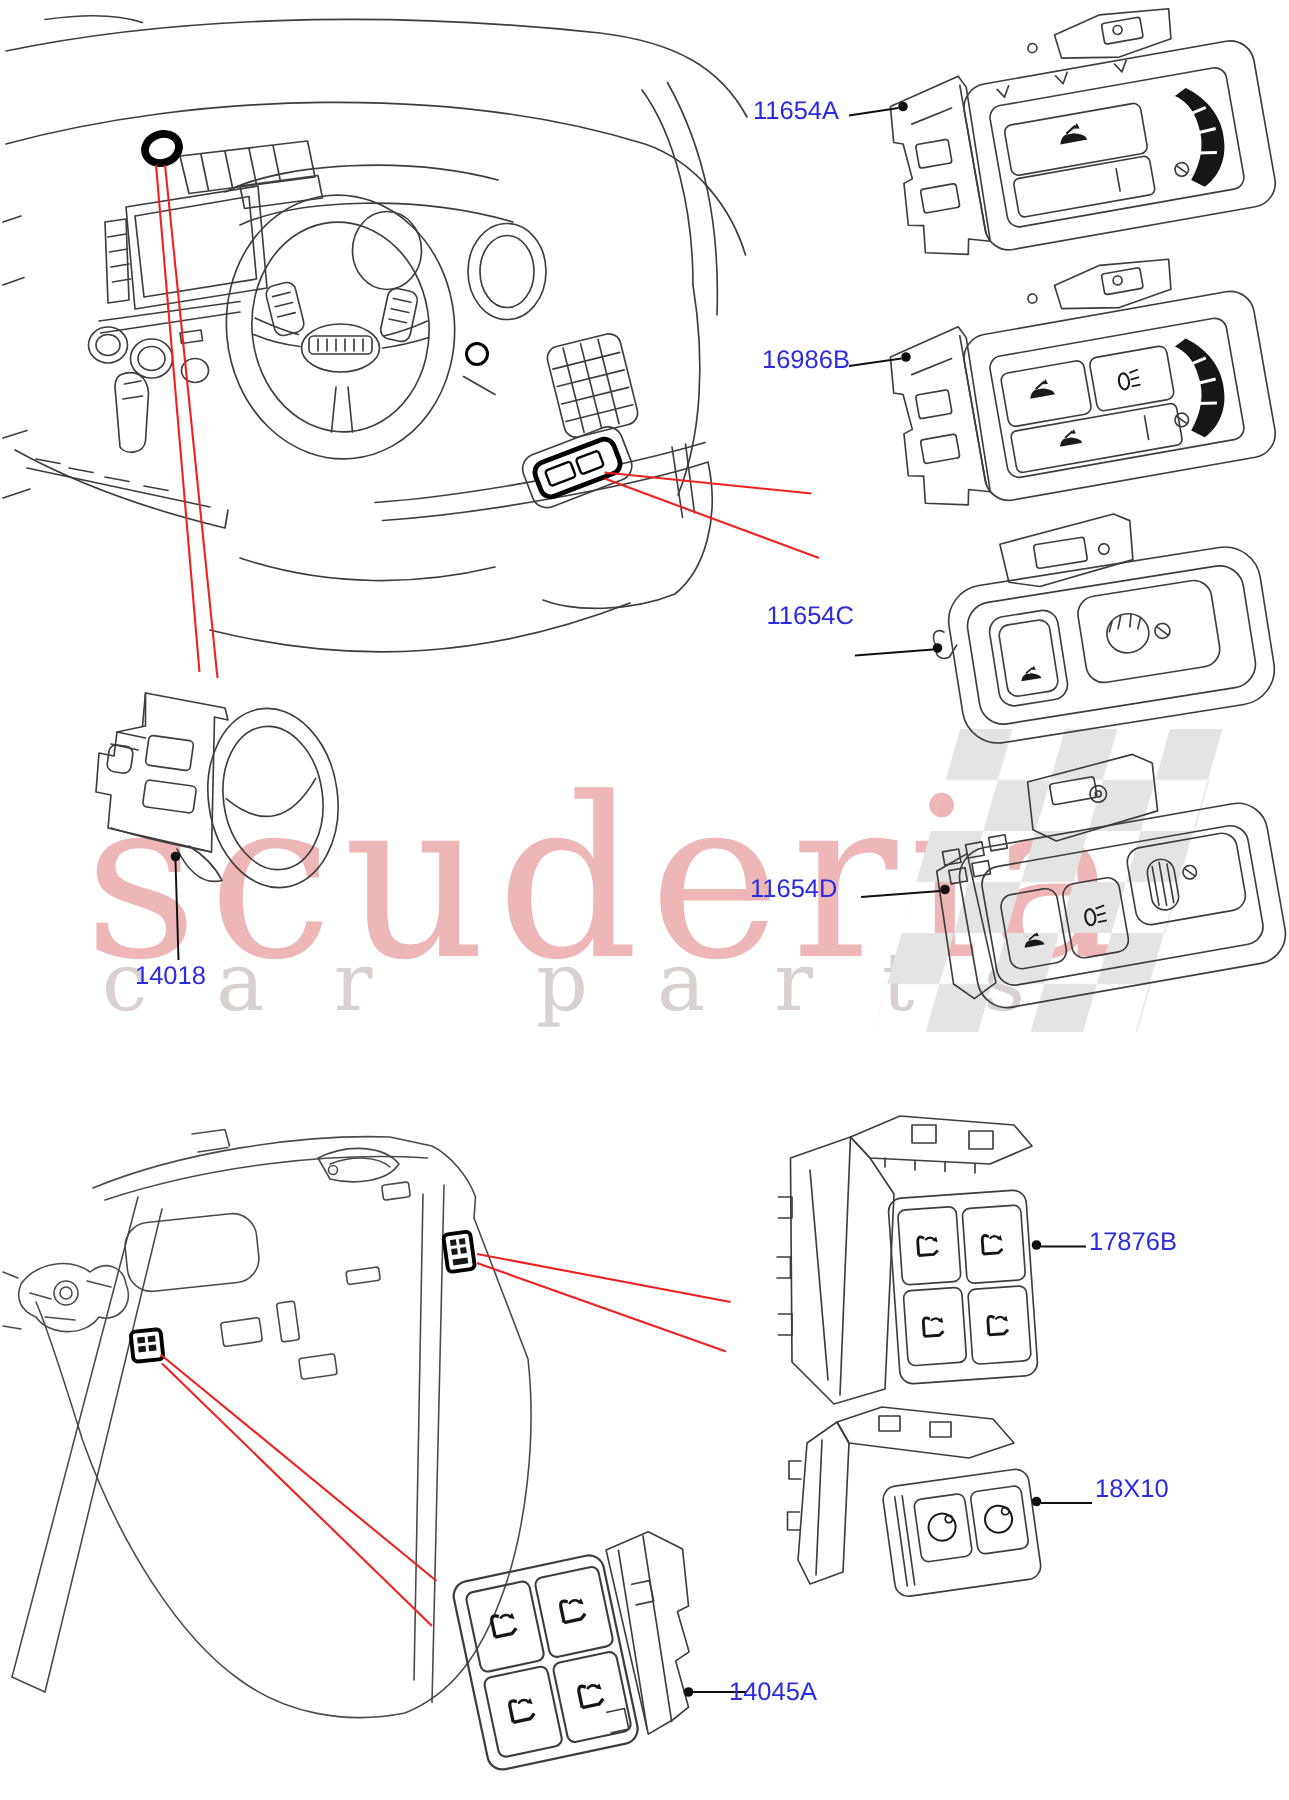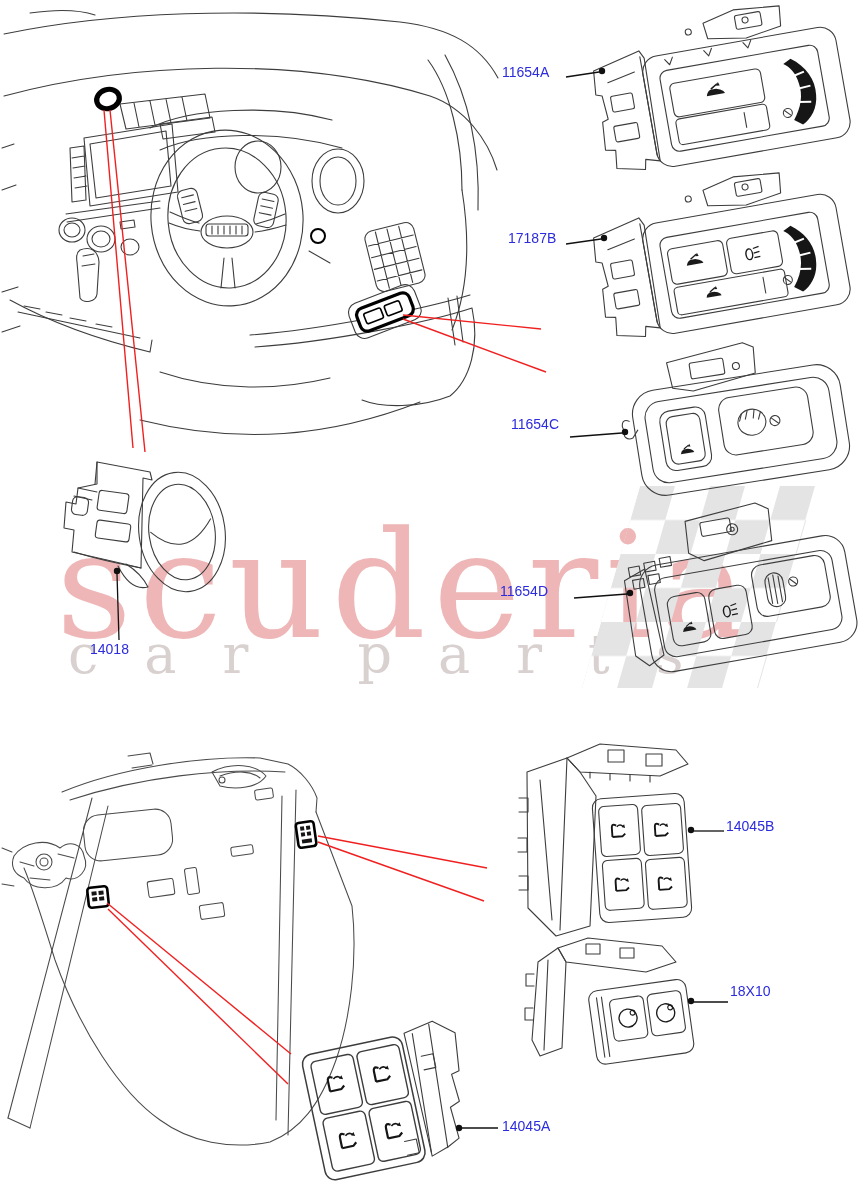--- a/index.html
+++ b/index.html
@@ -5,21 +5,21 @@
   html,body{margin:0;padding:0;background:#fff;}
   .canvas{position:relative;width:859px;height:1200px;background:#ffffff;overflow:hidden;
           font-family:"Liberation Sans",sans-serif;}
   .wm-brand{position:absolute;left:56px;top:512px;z-index:1;
             font-family:"DejaVu Serif",serif;font-size:148px;line-height:1;
             letter-spacing:7px;color:#eeb6b6;white-space:nowrap;user-select:none;}
   .wm-tagline{position:absolute;left:68px;top:628px;z-index:1;
             font-family:"DejaVu Serif",serif;font-size:54px;line-height:1;
             letter-spacing:46px;color:#d9d0d0;white-space:nowrap;user-select:none;}
   .art{position:absolute;left:0;top:0;z-index:2;}
-  .part-label{position:absolute;z-index:3;color:#2b2bdf;font-size:14px;
+  .part-label{position:absolute;z-index:3;color:#2b2bdf;font-size:17px;
             font-family:"Liberation Sans",sans-serif;cursor:pointer;white-space:nowrap;}
   
   .ln{fill:none;stroke:#3d3d3d;stroke-width:1.1;stroke-linecap:round;stroke-linejoin:round;}
   .lt{fill:none;stroke:#4a4a4a;stroke-width:1.05;stroke-linecap:round;stroke-linejoin:round;}
   .bold{fill:#ffffff;stroke:#000;stroke-width:3;stroke-linejoin:round;}
   .bold2{fill:none;stroke:#000;stroke-width:2;stroke-linejoin:round;}
   .red{fill:none;stroke:#f02020;stroke-width:1.4;}
   .ldr{fill:none;stroke:#101010;stroke-width:1.3;}
   .dot{fill:#101010;stroke:none;}
   .dk{fill:#161616;stroke:none;}
@@ -403,20 +403,20 @@
         <path class="ln" d="M418,1044 L448,1038 L468,1054 L464,1092 L456,1094 L458,1122 L448,1126 L450,1158 L438,1164 L420,1170 Z"></path>
         <path class="ln" d="M444,1040 L437,1165 M426,1046 L420,1166"></path>
         <path class="ln" d="M430,1070 h12 v14 h-12 M396,1150 h12 v14 h-12"></path>
       </g>
     </g>
     <path class="ldr" d="M462,1128 L498,1128"></path>
       <circle class="dot" cx="459" cy="1128" r="3.2"></circle>
   </svg>
 
   <div class="part-label" style="left:502px;top:64px">11654A</div>
-  <div class="part-label" style="left:508px;top:230px">17187B</div>
-  <div class="part-label" style="left:511px;top:416px">11654C</div>
+  <div class="part-label" style="left:508px;top:230px">16986B</div>
+  <div class="part-label" style="left:511px;top:401px">11654C</div>
   <div class="part-label" style="left:500px;top:583px">11654D</div>
   <div class="part-label" style="left:90px;top:641px">14018</div>
-  <div class="part-label" style="left:726px;top:818px">14045B</div>
+  <div class="part-label" style="left:726px;top:818px">17876B</div>
   <div class="part-label" style="left:730px;top:983px">18X10</div>
-  <div class="part-label" style="left:502px;top:1118px">14045A</div>
+  <div class="part-label" style="left:486px;top:1118px">14045A</div>
 </div>
 
 </body></html>

